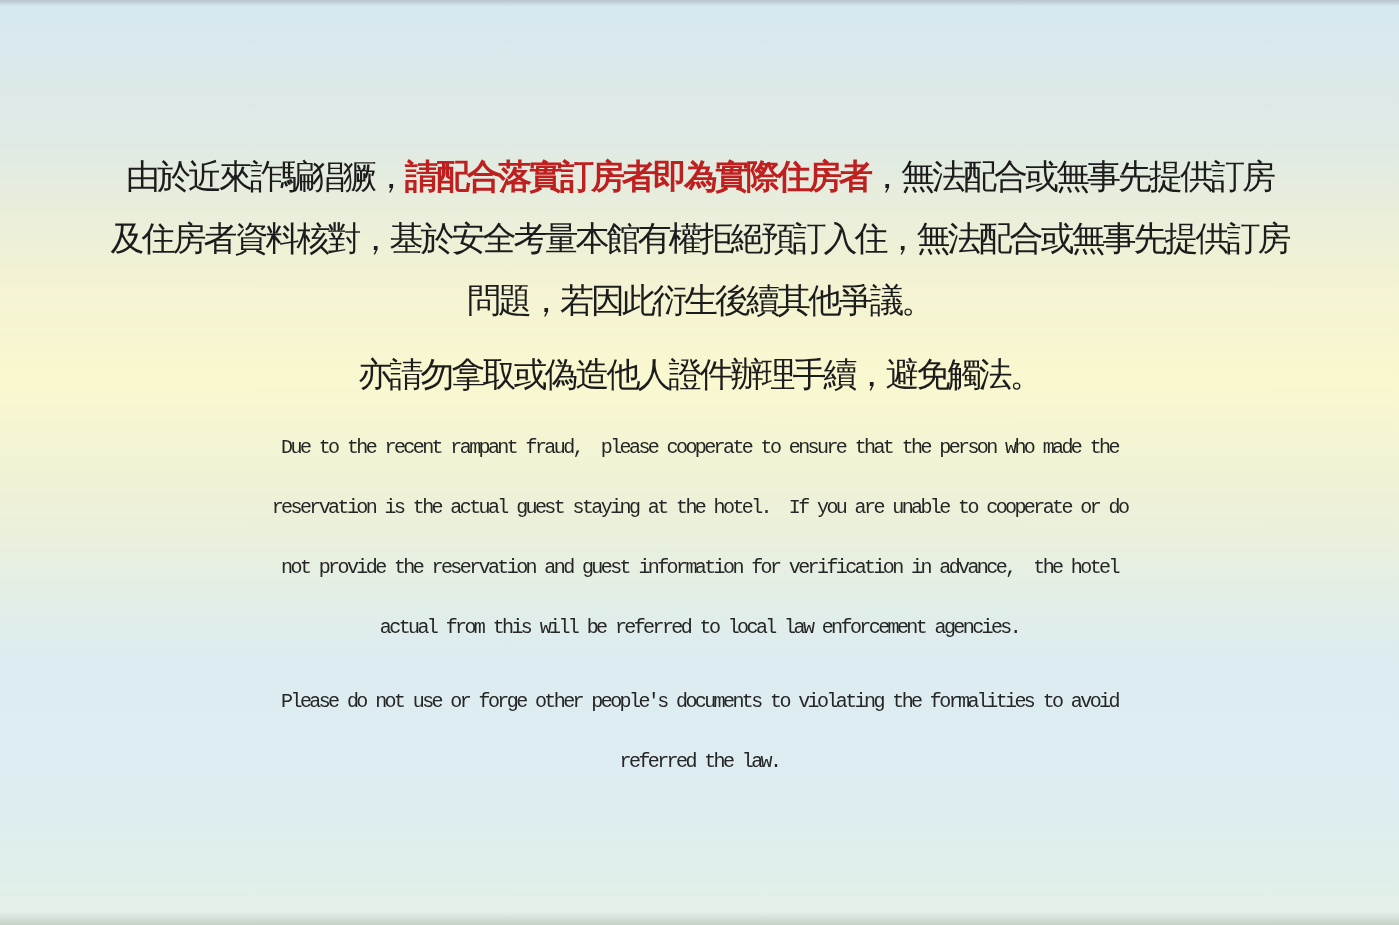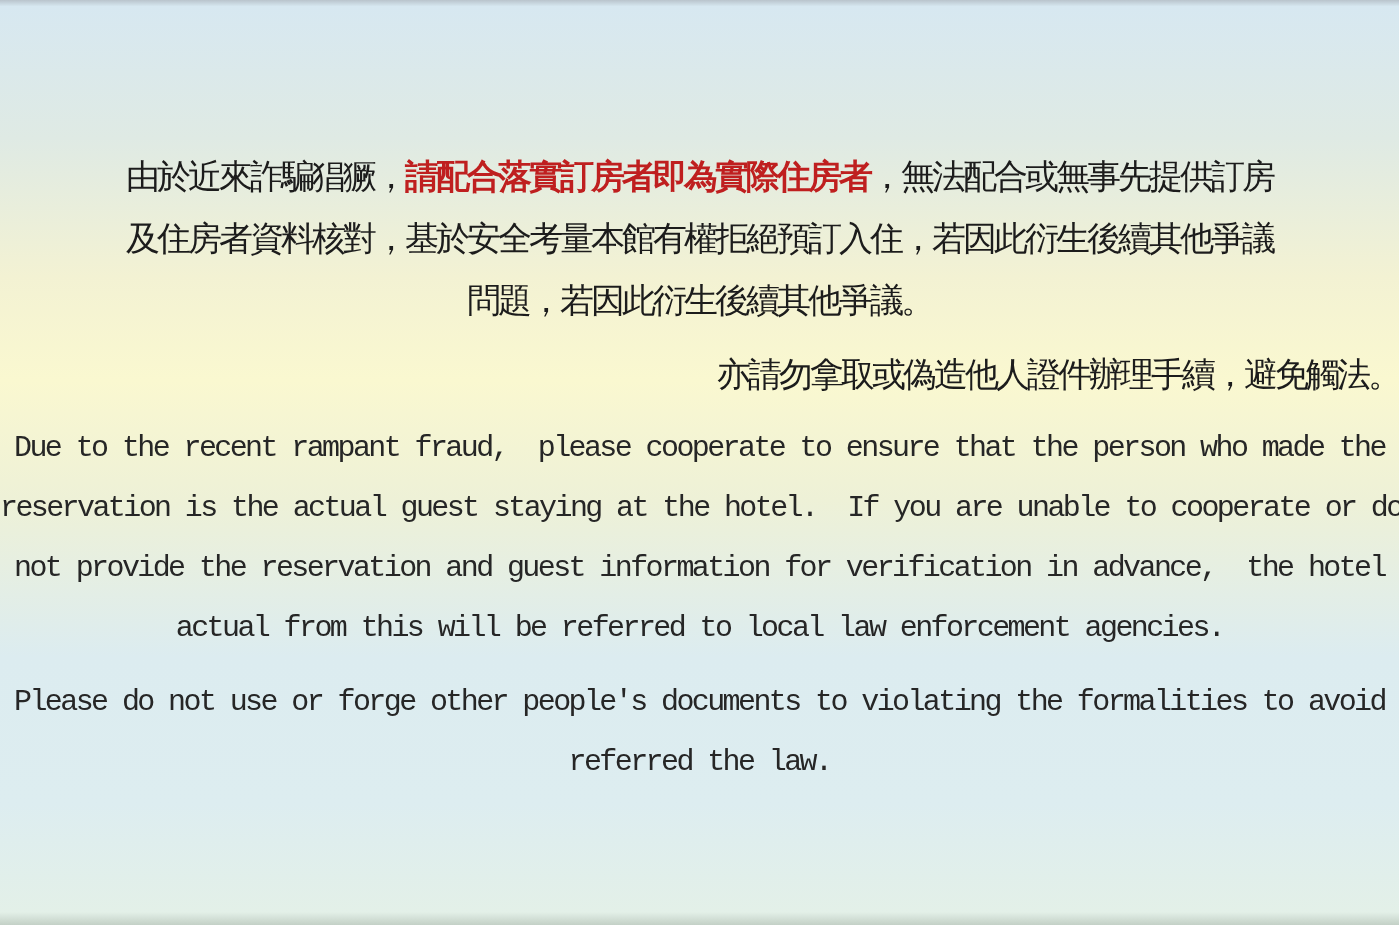--- a/index.html
+++ b/index.html
@@ -32,40 +32,40 @@
     font-size: 34px;
     line-height: 62px;
     letter-spacing: -3px;
     color: #1c1c1c;
     white-space: pre;
   }
   .zh-highlight {
     color: #bf1f1f;
     font-weight: bold;
   }
-  .zh-p2 { margin-top: 12px; text-align: right; }
+  .zh-p2 { margin-top: 12px; }
   .en-block {
     font-family: "Liberation Mono", "DejaVu Sans Mono", monospace;
-    font-size: 30px;
+    font-size: 20px;
     line-height: 60px;
     letter-spacing: -2.6px;
     color: #262626;
   }
   .en-p1 { margin-top: 12px; }
   .en-p2 { margin-top: 14px; }
   .en-line { white-space: pre; }
 </style>
 </head>
 <body>
 
 <main class="notice">
 
   <section>
     <div class="zh-line"><span>由於近來詐騙猖獗，</span><span class="zh-highlight">請配合落實訂房者即為實際住房者</span><span>，無法配合或無事先提供訂房</span></div>
-    <div class="zh-line">及住房者資料核對，基於安全考量本館有權拒絕預訂入住，若因此衍生後續其他爭議</div>
+    <div class="zh-line">及住房者資料核對，基於安全考量本館有權拒絕預訂入住，無法配合或無事先提供訂房</div>
     <div class="zh-line">問題，若因此衍生後續其他爭議。</div>
   </section>
 
   <section class="zh-p2">
     <div class="zh-line">亦請勿拿取或偽造他人證件辦理手續，避免觸法。</div>
   </section>
 
   <section class="en-block en-p1">
     <div class="en-line">Due to the recent rampant fraud,  please cooperate to ensure that the person who made the</div>
     <div class="en-line">reservation is the actual guest staying at the hotel.  If you are unable to cooperate or do</div>

